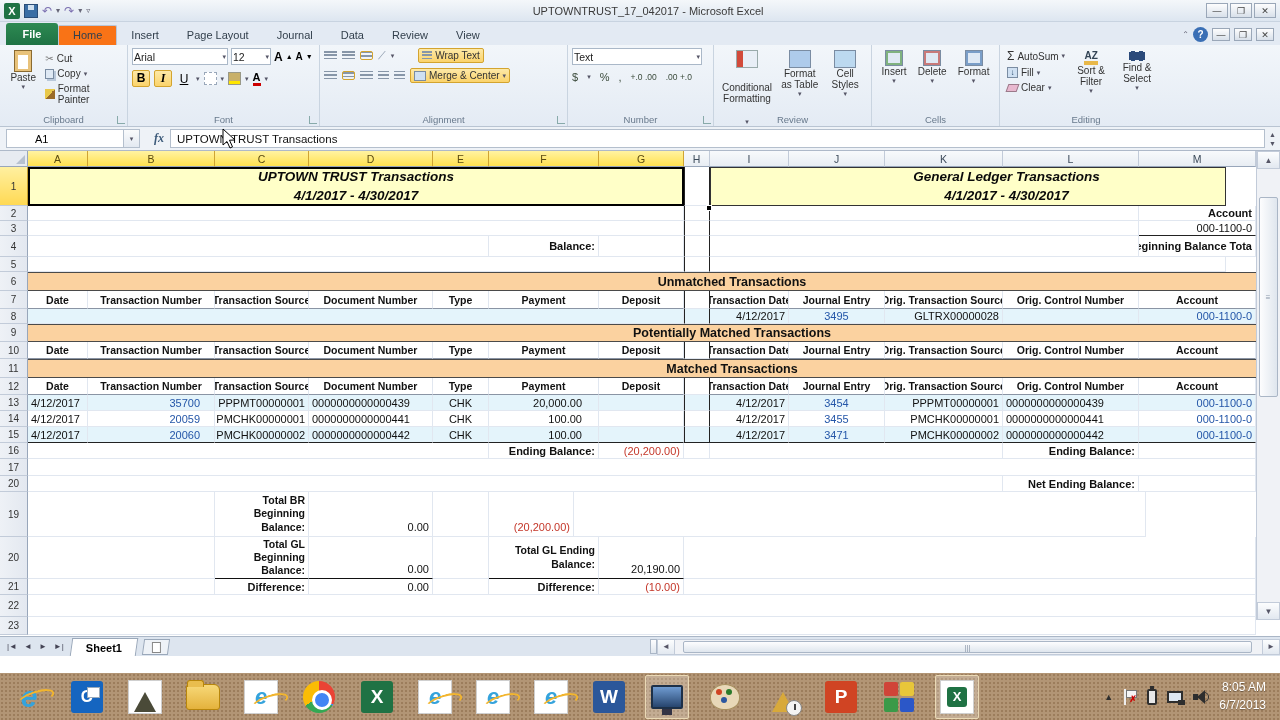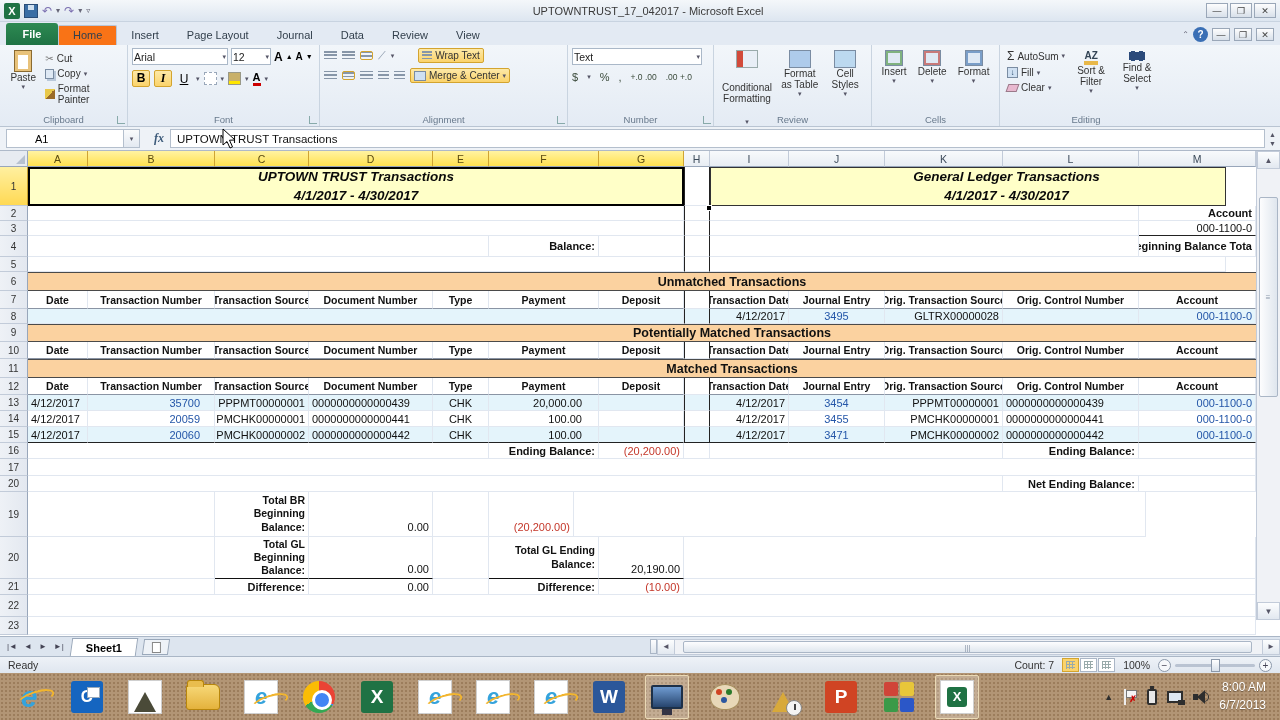--- a/index.html
+++ b/index.html
@@ -686,45 +686,20 @@
       <div class="hbtn">◄</div>
       <div class="htrack">
           <div class="hthumb">
             <span class="grip" style="letter-spacing:0;">|||</span>
           </div>
         </div>
       <div class="hbtn">►</div>
     </div>
   </div>
 
-  <div class="statusbar">
-    <span class="ready">Ready</span>
-    <div class="sb-right">
-      <span>Count: 7</span>
-      <div class="viewbtns">
-        <div class="vwb on">
-            <i></i>
-          </div>
-        <div class="vwb">
-            <i></i>
-          </div>
-        <div class="vwb">
-            <i></i>
-          </div>
-      </div>
-      <span>100%</span>
-      <div class="zoomctl">
-        <div class="zbtn">−</div>
-        <div class="ztrack">
-            <div class="zthumb"></div>
-          </div>
-        <div class="zbtn">+</div>
-      </div>
-    </div>
-  </div>
 
   <div class="taskbar">
     <div class="ticon">
         <span class="ie-e">e</span>
       </div>
     <div class="ticon">
         <div class="sqtile outlook" style="font-size:16px;">
           <span>O</span>
         </div>
       </div>
@@ -811,19 +786,19 @@
           <span class="fx-x">✗</span>
         </span>
       <span class="battico"></span>
       <span class="netico"></span>
       <span class="spkico">
           <span class="sq"></span>
           <span class="cone"></span>
           <span class="wv"></span>
         </span>
       <div class="clock">
-        <div>8:00 AM</div>
+        <div>8:05 AM</div>
         <div>6/7/2013</div>
       </div>
     </div>
   </div>
 
 </div>
 
 </body></html>

